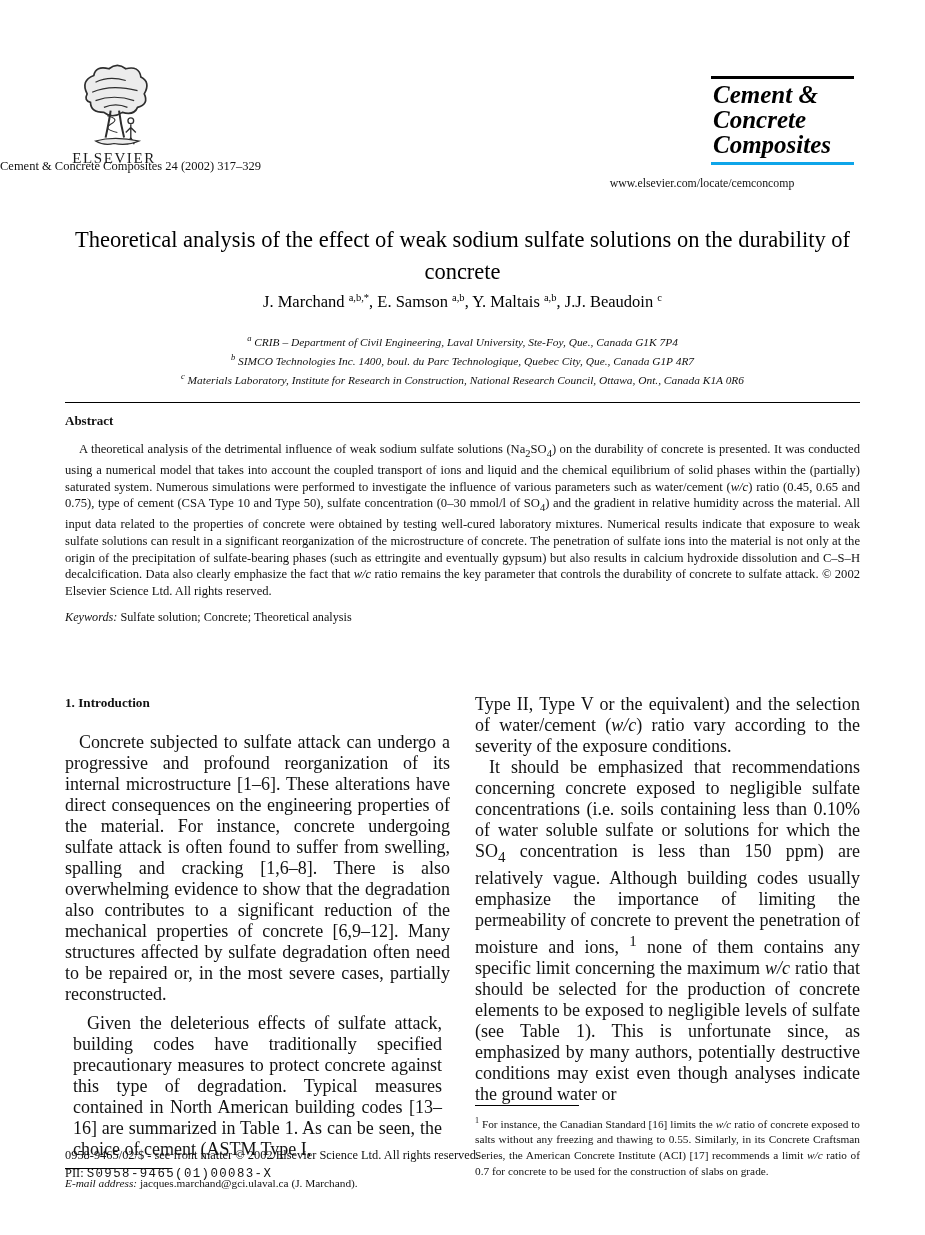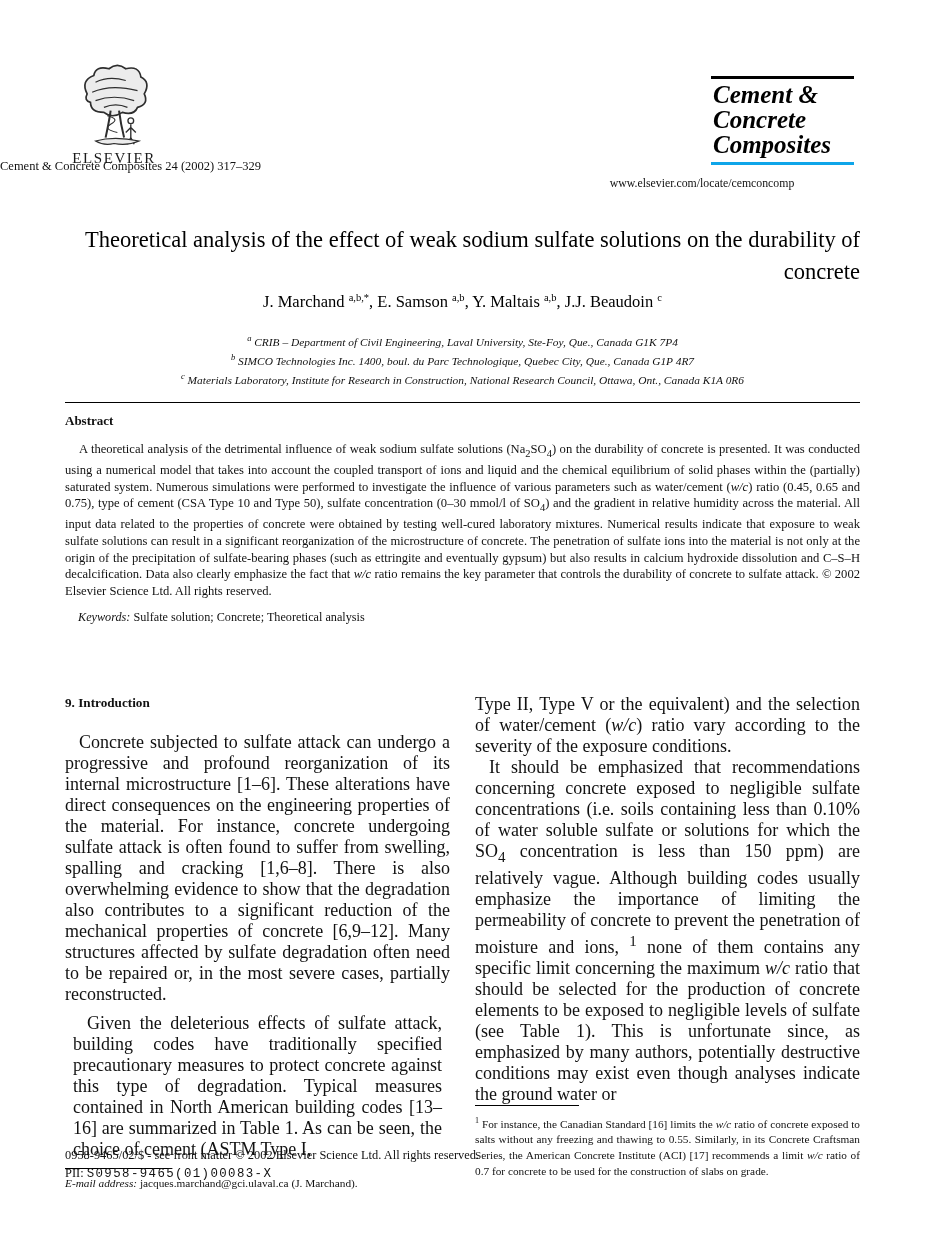--- a/index.html
+++ b/index.html
@@ -22,33 +22,33 @@
 
   .journal-logo {
     position: absolute; left: 711px; top: 76px; width: 141px;
     border-top: 3px solid #000; border-bottom: 3px solid #0ea5e9;
     padding: 3px 0 5px 2px;
   }
   .jl-line { font-size: 25px; line-height: 25px; font-weight: bold; font-style: italic; color: #000; }
   .journal-url { position: absolute; left: 552px; top: 176px; width: 300px; text-align: center; font-size: 11.8px; }
 
   
-  .title { position: absolute; left: 65px; top: 224px; width: 795px; text-align: right; font-size: 22.5px; line-height: 32px; color: #000; }
+  .title { position: absolute; left: 65px; top: 224px; width: 795px; text-align: center; font-size: 22.5px; line-height: 32px; color: #000; }
   .authors { position: absolute; left: 65px; top: 291px; width: 795px; text-align: center; font-size: 16.5px; color: #000; }
   .authors sup { font-size: 10.5px; }
   .affiliations { position: absolute; left: 65px; top: 331px; width: 795px; text-align: center; font-style: italic; font-size: 11.4px; line-height: 15px; }
   .affil sup { font-size: 8.5px; }
 
   
   .abstract-rule { position: absolute; left: 65px; top: 402px; width: 795px; border-top: 1px solid #000; height: 0; }
   .abstract { position: absolute; left: 65px; top: 413px; width: 795px; }
   .abstract-heading { font-weight: bold; font-size: 13px; margin: 0 0 12px 0; }
   .abstract-text { font-size: 12.6px; line-height: 16.6px; text-align: justify; text-indent: 14px; hyphens: auto; }
   .keywords { margin-top: 11px; font-size: 12.2px; }
-  .kw-label { font-style: italic; margin-left: 13px; }
+  .kw-label { font-style: italic; }
 
   
   .columns { position: absolute; left: 65px; top: 690px; width: 795px; height: 442px; display: flex; gap: 25px; }
   .col { width: 385px; display: flex; flex-direction: column; }
   .col-right { padding-top: 4px; }
   .section-heading { font-weight: bold; font-size: 13.2px; margin: 5px 0 21px 0; }
   .body-p { font-size: 18px; line-height: 21px; text-align: justify; hyphens: auto; }
   .body-p.indent { text-indent: 14px; }
 
   .footnote-block { margin-top: auto; }
@@ -108,21 +108,21 @@
     <div class="abstract-text">A theoretical analysis of the detrimental influence of weak sodium sulfate solutions (Na<sub>2</sub>SO<sub>4</sub>) on the durability of concrete is presented. It was conducted using a numerical model that takes into account the coupled transport of ions and liquid and the chemical equilibrium of solid phases within the (partially) saturated system. Numerous simulations were performed to investigate the influence of various parameters such as water/cement (<i>w/c</i>) ratio (0.45, 0.65 and 0.75), type of cement (CSA Type 10 and Type 50), sulfate concentration (0–30 mmol/l of SO<sub>4</sub>) and the gradient in relative humidity across the material. All input data related to the properties of concrete were obtained by testing well-cured laboratory mixtures. Numerical results indicate that exposure to weak sulfate solutions can result in a significant reorganization of the microstructure of concrete. The penetration of sulfate ions into the material is not only at the origin of the precipitation of sulfate-bearing phases (such as ettringite and eventually gypsum) but also results in calcium hydroxide dissolution and C–S–H decalcification. Data also clearly emphasize the fact that <i>w/c</i> ratio remains the key parameter that controls the durability of concrete to sulfate attack. © 2002 Elsevier Science Ltd. All rights reserved.</div>
     <div class="keywords">
       <span class="kw-label">Keywords:</span>
       <span>Sulfate solution; Concrete; Theoretical analysis</span>
     </div>
   </div>
 
   <div class="columns">
 
     <div class="col col-left">
-      <div class="section-heading">9. Introduction</div>
+      <div class="section-heading">1. Introduction</div>
       <p class="body-p indent" style="margin:0">Concrete subjected to sulfate attack can undergo a progressive and profound reorganization of its internal microstructure [1–6]. These alterations have direct consequences on the engineering properties of the material. For instance, concrete undergoing sulfate attack is often found to suffer from swelling, spalling and cracking [1,6–8]. There is also overwhelming evidence to show that the degradation also contributes to a significant reduction of the mechanical properties of concrete [6,9–12]. Many structures affected by sulfate degradation often need to be repaired or, in the most severe cases, partially reconstructed.</p>
       <p class="body-p indent" style="margin:8px">Given the deleterious effects of sulfate attack, building codes have traditionally specified precautionary measures to protect concrete against this type of degradation. Typical measures contained in North American building codes [13–16] are summarized in Table 1. As can be seen, the choice of cement (ASTM Type I,</p>
 
       <div class="footnote-block">
         <div class="footnote-rule"></div>
         <div class="footnote">
           <div><i>E-mail address:</i> jacques.marchand@gci.ulaval.ca (J. Marchand).</div>
         </div>
       </div>
     </div>

